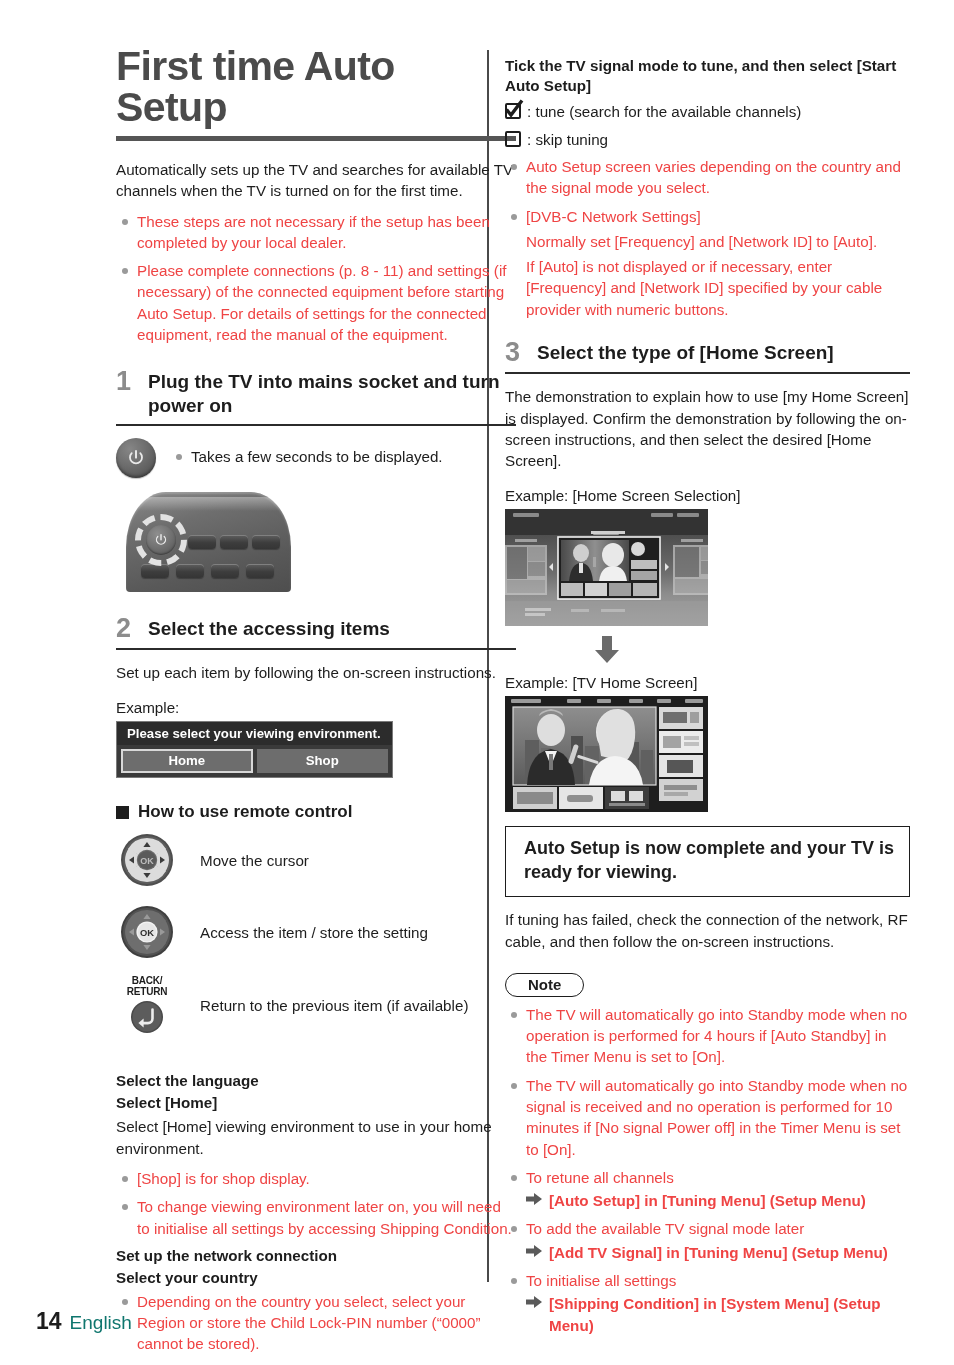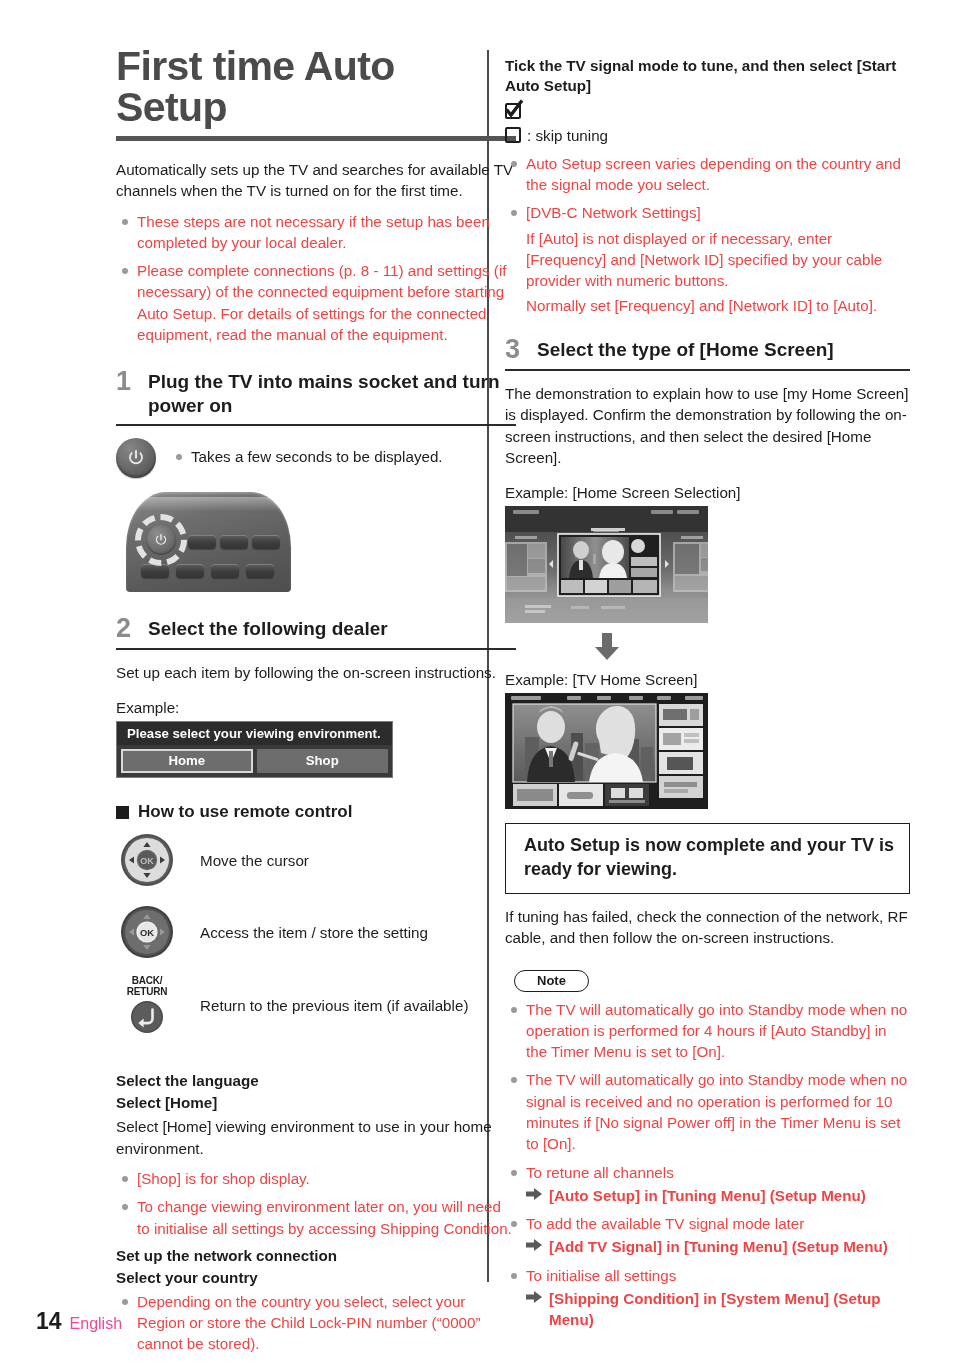--- a/index.html
+++ b/index.html
@@ -334,23 +334,23 @@
     font-weight: bold;
     line-height: 1.33;
   }
 
   
   .note-pill {
     display: inline-block;
     border: 1.8px solid #1d1d1d;
     border-radius: 14px;
     padding: 2px 22px 3px 22px;
-    font-size: 13px;
-    font-weight: bold;
-    margin: 12px 0 7px 9px;
+    font-size: 15px;
+    font-weight: bold;
+    margin: 12px 0 7px 0;
   }
   ul.bullets > li .arrow-item {
     display: flex;
     align-items: flex-start;
     gap: 7px;
     font-weight: bold;
     margin-top: 2px;
   }
   .arr-glyph {
     flex: 0 0 auto;
@@ -364,22 +364,22 @@
     display: flex;
     align-items: baseline;
     gap: 8px;
   }
   .footer .pg {
     font-size: 23px;
     font-weight: bold;
     color: #1d1d1d;
   }
   .footer .lang {
-    font-size: 16px;
-    color: #ec4899;
+    font-size: 19px;
+    color: #0f766e;
   }
 </style>
 </head>
 <body>
 
 <div class="page">
 
   <div class="col-divider"></div>
 
   <div class="col-left">
@@ -424,21 +424,21 @@
       <div class="remote-power">
         <svg class="power-glyph" viewBox="0 0 24 24">
           <path d="M12 3 L12 11.5" stroke="#ededed" stroke-width="2.4" stroke-linecap="round" fill="none"></path>
           <path d="M6.5 6 A7.7 7.7 0 1 0 17.5 6" stroke="#ededed" stroke-width="2.2" fill="none" stroke-linecap="round"></path>
         </svg>
       </div>
     </div>
 
     <div class="step">
       <div class="step-num">2</div>
-      <div class="step-title">Select the following dealer</div>
+      <div class="step-title">Select the accessing items</div>
     </div>
     <div class="step-rule"></div>
 
     <p class="body">Set up each item by following the on-screen instructions.</p>
 
     <div class="example-label">Example:</div>
 
     <div class="osd">
       <div class="osd-title">Please select your viewing environment.</div>
       <div class="osd-row">
@@ -529,32 +529,33 @@
   <div class="col-right">
 
     <div class="sub-head" style="margin-top:0; line-height:1.33;">Tick the TV signal mode to tune, and then select [Start Auto Setup]</div>
 
     <div class="cb-line">
       <span class="cb">
         <svg width="22" height="22" viewBox="0 0 22 22" style="position:absolute;left:-4px;top:-6px;">
           <path d="M3.5 10.5 L8 16 L19 1.5" stroke="#1d1d1d" stroke-width="3.4" fill="none" stroke-linecap="butt" stroke-linejoin="miter"></path>
         </svg>
       </span>
+      <span>: tune (search for the available channels)</span>
     </div>
     <div class="cb-line">
       <span class="cb"></span>
       <span>: skip tuning</span>
     </div>
 
     <ul class="bullets">
       <li>Auto Setup screen varies depending on the country and the signal mode you select.</li>
       <li>
         <span>[DVB-C Network Settings]</span>
+        <span class="sub">Normally set [Frequency] and [Network ID] to [Auto].</span>
         <span class="sub">If [Auto] is not displayed or if necessary, enter [Frequency] and [Network ID] specified by your cable provider with numeric buttons.</span>
-        <span class="sub">Normally set [Frequency] and [Network ID] to [Auto].</span>
       </li>
     </ul>
 
     
     <div class="step" style="margin-top:18px;">
       <div class="step-num">3</div>
       <div class="step-title">Select the type of [Home Screen]</div>
     </div>
     <div class="step-rule"></div>
 

